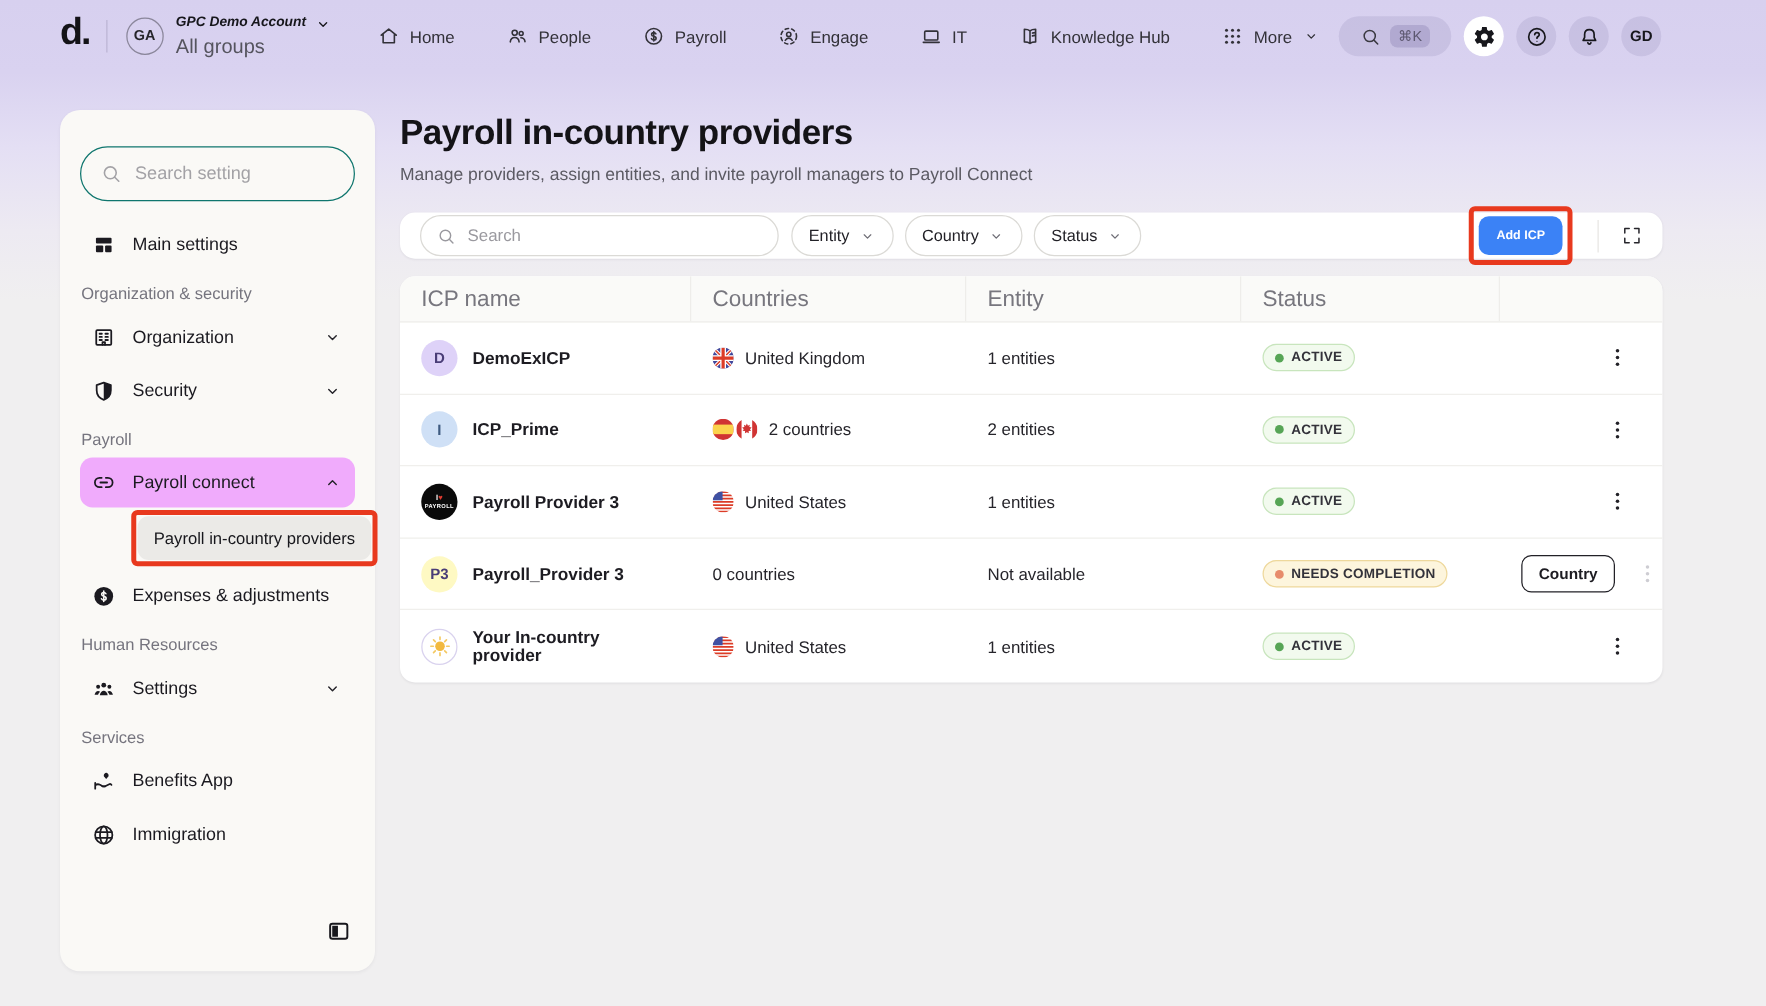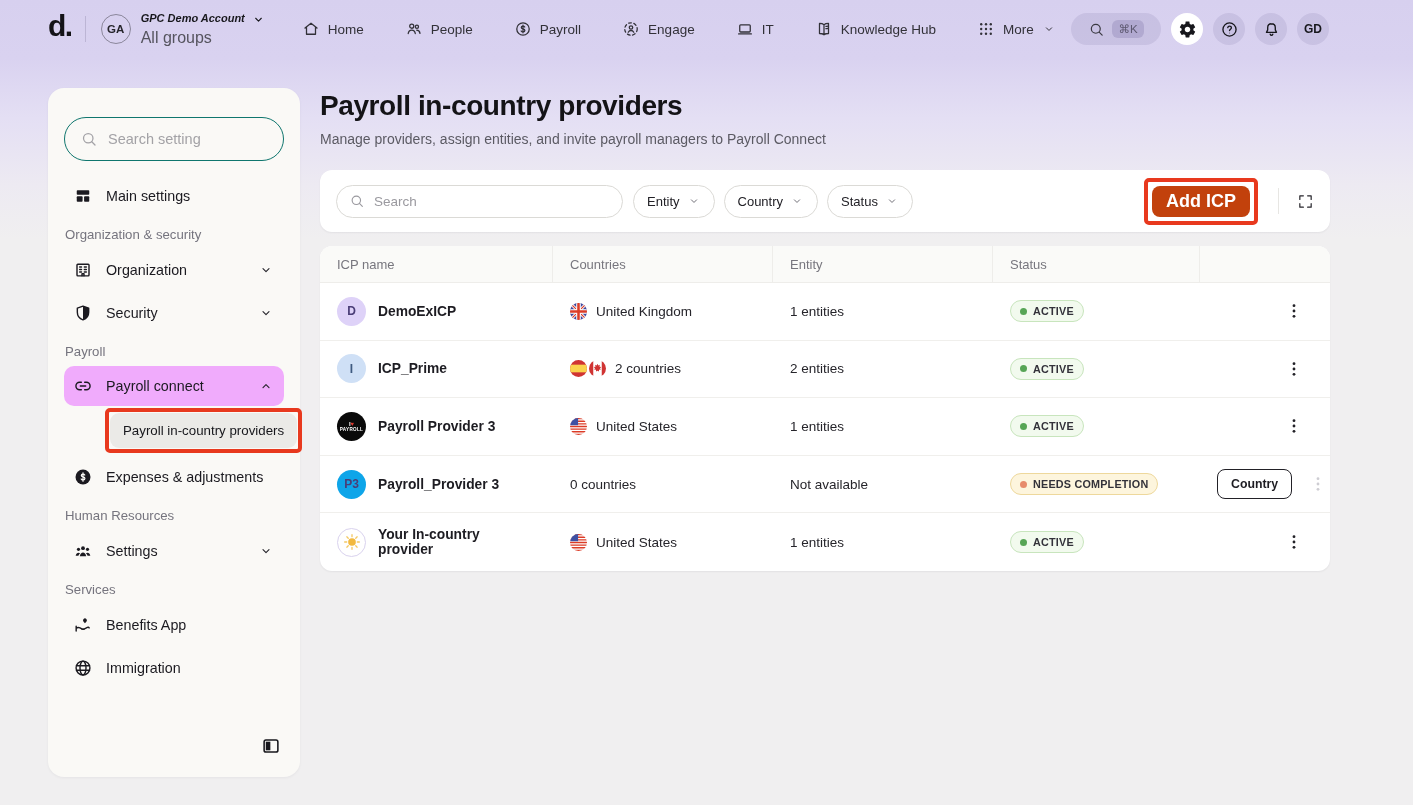--- a/index.html
+++ b/index.html
@@ -41,37 +41,37 @@
   .side-label { font-size:13.2px; color:#75747e; margin:10px 0 6px 1px; }
   .red-box-side { border:4px solid #e8391e; border-radius:5px; padding:1px; display:inline-block; margin:1px 0 2px 41px; }
   .side-sub { display:inline-flex; align-items:center; height:35px; padding:0 13px; background:#ebeae7; border-radius:9px; font-size:13.3px; font-weight:500; color:#17171c; white-space:nowrap; cursor:pointer; }
   .collapse-btn { align-self:flex-end; color:#17171c; cursor:pointer; margin:4px 2px 2px 0; }
 
   
   .main { position:absolute; left:320px; top:0; width:1010px; }
   .page-title { padding-top:90px; font-size:28px; font-weight:700; letter-spacing:-.4px; color:#141317; }
   .page-subtitle { margin-top:9px; font-size:14px; color:#5b5a63; }
   .card { background:#fff; border-radius:12px; box-shadow:0 1px 2px rgba(24,22,34,.06); }
-  .toolbar { margin-top:23px; height:62px; display:flex; align-items:center; padding:0 16px; gap:10px; }
+  .toolbar { margin-top:23px; height:37px; display:flex; align-items:center; padding:0 16px; gap:10px; }
   .tb-search { width:287px; height:33px; border-radius:17px; border:1px solid #dbdad6; display:flex; align-items:center; gap:9px; padding:0 12px; color:#9a999f; }
   .tb-search input { border:none; outline:none; background:transparent; font-size:13.5px; width:100%; color:#17171c; font-family:inherit; }
   .tb-search input::placeholder { color:#9a999f; }
   .filter-pill { height:33px; border-radius:17px; border:1px solid #dbdad6; display:inline-flex; align-items:center; gap:7px; padding:0 13px; font-size:13px; font-weight:500; color:#222127; background:#fff; cursor:pointer; white-space:nowrap; }
   .filter-pill .chev { color:#6f6e76; }
   .spacer { flex:1; }
   .red-box-inline { border:4px solid #e8391e; border-radius:5px; padding:4px; display:inline-flex; }
-  .add-btn { height:31px; border-radius:8px; background:#c2410c; color:#fff; font-size:18px; font-weight:600; padding:0 14px; border:none; font-family:inherit; cursor:pointer; }
+  .add-btn { height:31px; border-radius:8px; background:#3b82f6; color:#fff; font-size:10px; font-weight:600; padding:0 14px; border:none; font-family:inherit; cursor:pointer; }
   .v-div { width:1px; height:26px; background:#e7e6e3; margin:0 8px 0 10px; }
   .expand-btn { color:#26252b; cursor:pointer; display:grid; place-items:center; }
 
   .table-card { margin-top:14px; overflow:hidden; }
   .table-summary { height:41px; display:flex; align-items:center; padding:0 17px; font-size:12.5px; color:#47464e; border-bottom:1px solid #eeedea; }
   .thead, .tr { display:grid; grid-template-columns:233px 220px 220px 207px 1fr; }
   .thead { background:#fafaf8; border-bottom:1px solid #eeedea; height:37px; }
-  .th { display:flex; align-items:center; padding:0 17px; font-size:13px; color:#77767e; }
+  .th { display:flex; align-items:center; padding:0 17px; font-size:18px; color:#77767e; }
   .th:not(:last-child) { border-right:1px solid #eeedea; }
   .tr { height:57.6px; border-bottom:1px solid #f0efec; }
   .tr:last-child { border-bottom:none; }
   .td { display:flex; align-items:center; padding:0 17px; font-size:13.5px; color:#26252b; }
   .td.name { gap:12px; font-weight:600; font-size:13.8px; color:#1d1c22; }
   .avatar { width:29px; height:29px; border-radius:50%; display:grid; place-items:center; font-size:12px; font-weight:600; flex:none; }
   .avatar.pp3 { background:#0a0a0a; color:#fff; display:flex; flex-direction:column; align-items:center; justify-content:center; line-height:1; }
   .pp3-top { font-size:6px; font-weight:700; } .pp3-top .heart { color:#e03a2f; }
   .pp3-word { font-size:4.6px; font-weight:700; letter-spacing:.3px; margin-top:1px; }
   .avatar.sun { background:#fff; border:1px solid #d9d2ee; }
@@ -554,21 +554,21 @@
           <div class="td actions">
             <div class="kebab">
               <svg class="ic" width="20" height="20">
                 <use href="#i-kebab"></use>
               </svg>
             </div>
           </div>
         </div>
         <div class="tr">
           <div class="td name">
-            <div class="avatar" style="background: #0ea5e9; color: rgb(74, 61, 119);">P3</div>
+            <div class="avatar" style="background: #fef9c3; color: rgb(74, 61, 119);">P3</div>
             <span>Payroll_Provider 3</span>
           </div>
           <div class="td">
             <span>0 countries</span>
           </div>
           <div class="td">Not available</div>
           <div class="td">
             <span class="badge needs">
               <span class="dot"></span>
               <span>NEEDS COMPLETION</span>

